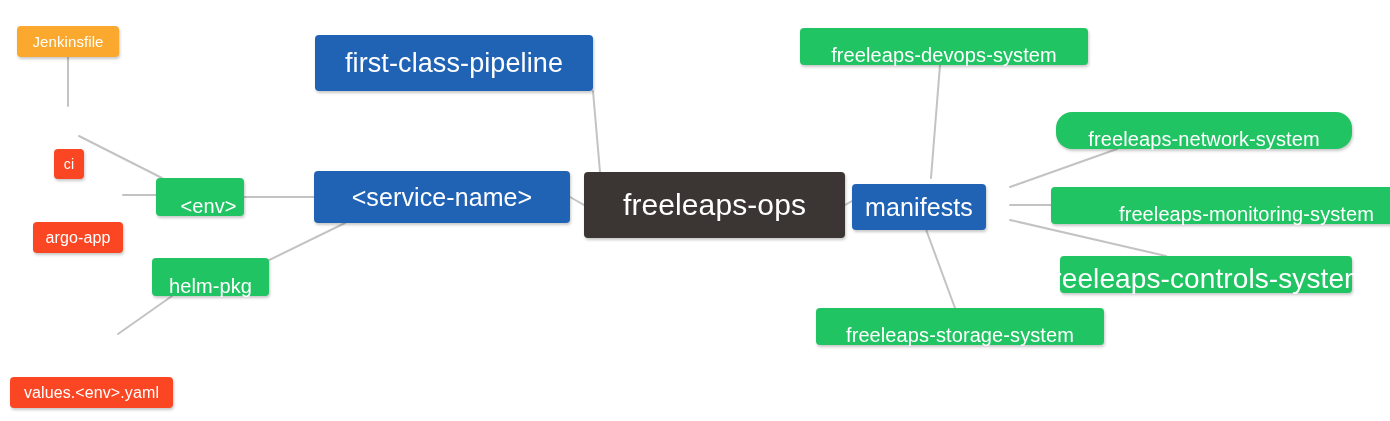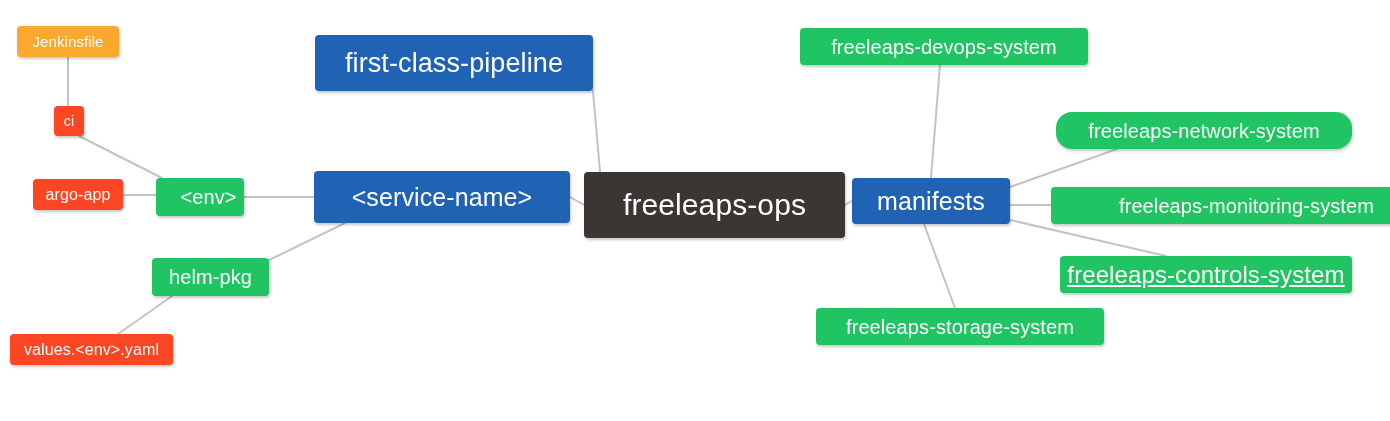--- a/index.html
+++ b/index.html
@@ -39,22 +39,22 @@
     box-shadow: 1px 2px 3px rgba(0,0,0,0.22);
     letter-spacing: 0.1px;
   }
   .node span {
     display: block;
     color: #ffffff;
   }
   
   .c-root   { background: #3b3633; }
   .c-blue   { background: #2063b5; }
-  .c-green  { background: #20c462; }
-  .c-red    { background: #fa4622; }
+  .c-green  { background: #20c462; align-items: flex-end; }
+  .c-red    { background: #fa4622; margin-top: 43px; }
   .c-orange { background: #fba92e; }
 </style>
 </head>
 <body>
 
 <div id="canvas">
   <svg id="edges" viewBox="0 0 1390 421" xmlns="http://www.w3.org/2000/svg">
       <line x1="584" y1="205" x2="570" y2="197" stroke="#c3c3c3" stroke-width="2" stroke-linecap="round"></line>
       <line x1="600" y1="172" x2="593" y2="91" stroke="#c3c3c3" stroke-width="2" stroke-linecap="round"></line>
       <line x1="845" y1="205" x2="852" y2="201" stroke="#c3c3c3" stroke-width="2" stroke-linecap="round"></line>
@@ -73,21 +73,21 @@
   <div id="nodes">
       <div class="node c-root" style="left: 584px; top: 172px; width: 261px; height: 66px;">
         <span style="font-size: 30px;">freeleaps-ops</span>
       </div>
       <div class="node c-blue" style="left: 314px; top: 171px; width: 256px; height: 52px;">
         <span style="font-size: 25px;">&lt;service-name&gt;</span>
       </div>
       <div class="node c-blue" style="left: 315px; top: 35px; width: 278px; height: 56px;">
         <span style="font-size: 27px;">first-class-pipeline</span>
       </div>
-      <div class="node c-blue" style="left: 852px; top: 178px; width: 158px; height: 46px;">
+      <div class="node c-blue" style="left: 852px; top: 184px; width: 134px; height: 46px;">
         <span style="font-size: 25px;">manifests</span>
       </div>
       <div class="node c-green" style="left: 156px; top: 178px; width: 88px; height: 38px; padding-left: 17px;">
         <span style="font-size: 20px;">&lt;env&gt;</span>
       </div>
       <div class="node c-green" style="left: 152px; top: 258px; width: 117px; height: 38px;">
         <span style="font-size: 20px;">helm-pkg</span>
       </div>
       <div class="node c-red" style="left: 54px; top: 106px; width: 30px; height: 30px;">
         <span style="font-size: 14px;">ci</span>
@@ -104,19 +104,19 @@
       <div class="node c-green" style="left: 800px; top: 28px; width: 288px; height: 37px;">
         <span style="font-size: 20px;">freeleaps-devops-system</span>
       </div>
       <div class="node c-green" style="left: 1056px; top: 112px; width: 296px; height: 37px; border-radius: 16px;">
         <span style="font-size: 20px;">freeleaps-network-system</span>
       </div>
       <div class="node c-green" style="left: 1051px; top: 187px; width: 391px; height: 37px;">
         <span style="font-size: 20px;">freeleaps-monitoring-system</span>
       </div>
       <div class="node c-green" style="left: 1060px; top: 256px; width: 292px; height: 37px;">
-        <span style="font-size: 24px; text-decoration: underline;">freeleaps-controls-system</span>
+        <span style="font-size: 28px;">freeleaps-controls-system</span>
       </div>
       <div class="node c-green" style="left: 816px; top: 308px; width: 288px; height: 37px;">
         <span style="font-size: 20px;">freeleaps-storage-system</span>
       </div>
     </div>
 </div>
 
 </body></html>

